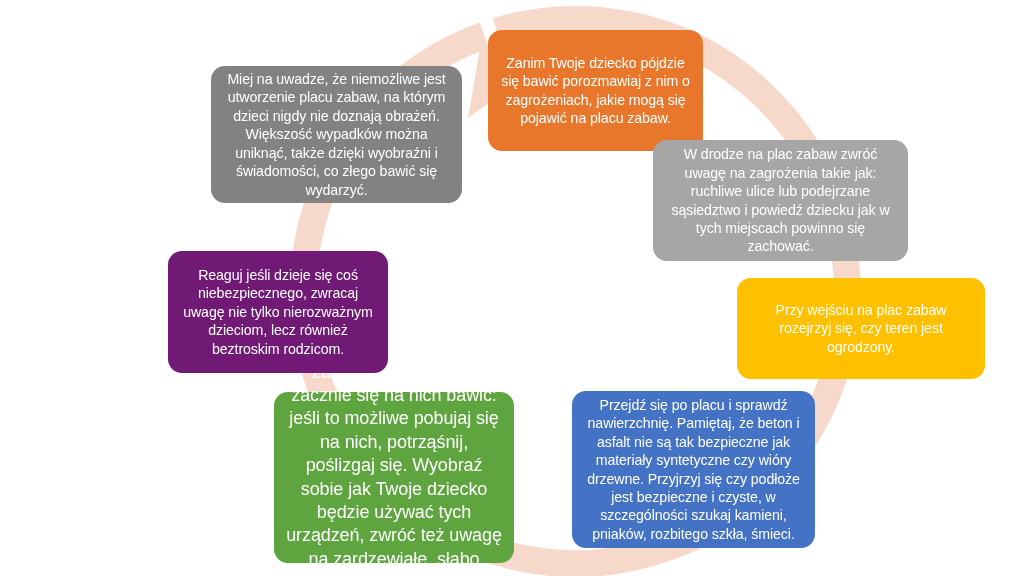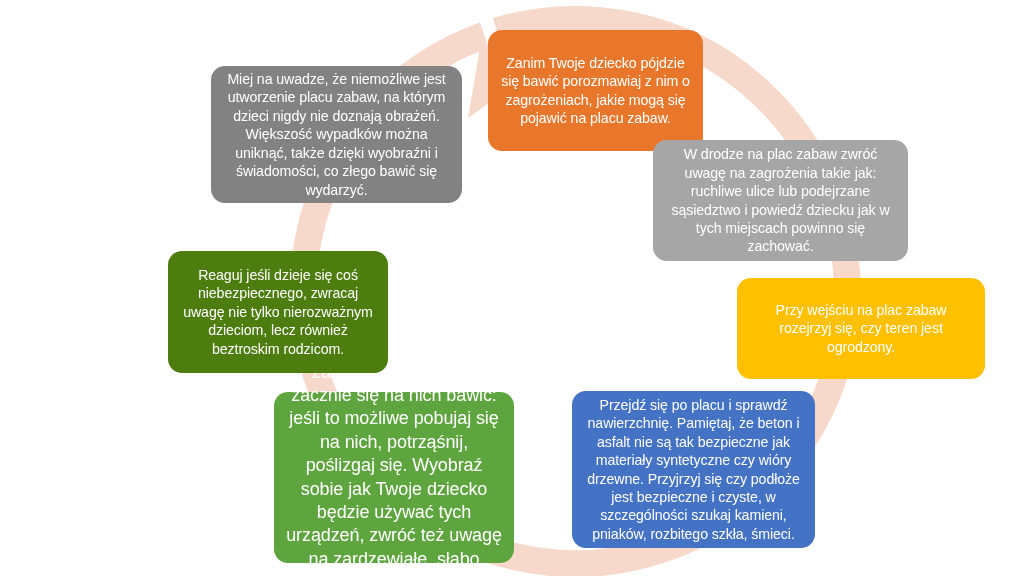--- a/index.html
+++ b/index.html
@@ -131,21 +131,21 @@
   </div>
 
   <div class="node" id="node-surface" style="background: rgb(68, 114, 196);">
     <span class="node-text">Przejdź się po placu i sprawdź nawierzchnię. Pamiętaj, że beton i asfalt nie są tak bezpieczne jak materiały syntetyczne czy wióry drzewne. Przyjrzyj się czy podłoże jest bezpieczne i czyste, w szczególności szukaj kamieni, pniaków, rozbitego szkła, śmieci.</span>
   </div>
 
   <div class="node" id="node-equipment" style="background: rgb(95, 165, 63);">
     <span class="node-text">Sprawdź urządzenia, zanim Twoje dziecko zacznie się na nich bawić: jeśli to możliwe pobujaj się na nich, potrząśnij, poślizgaj się. Wyobraź sobie jak Twoje dziecko będzie używać tych urządzeń, zwróć też uwagę na zardzewiałe, słabo umocowane lub szkodliwe elementy.</span>
   </div>
 
-  <div class="node" id="node-react" style="background: #4d7c0f;">
+  <div class="node" id="node-react" style="background: #701a75;">
     <span class="node-text">Reaguj jeśli dzieje się coś niebezpiecznego, zwracaj uwagę nie tylko nierozważnym dzieciom, lecz również beztroskim rodzicom.</span>
   </div>
 
   <div class="node" id="node-aware" style="background: rgb(130, 130, 130);">
     <span class="node-text">Miej na uwadze, że niemożliwe jest utworzenie placu zabaw, na którym dzieci nigdy nie doznają obrażeń. Większość wypadków można uniknąć, także dzięki wyobraźni i świadomości, co złego bawić się wydarzyć.</span>
   </div>
 
 </div>
 
 </body></html>

